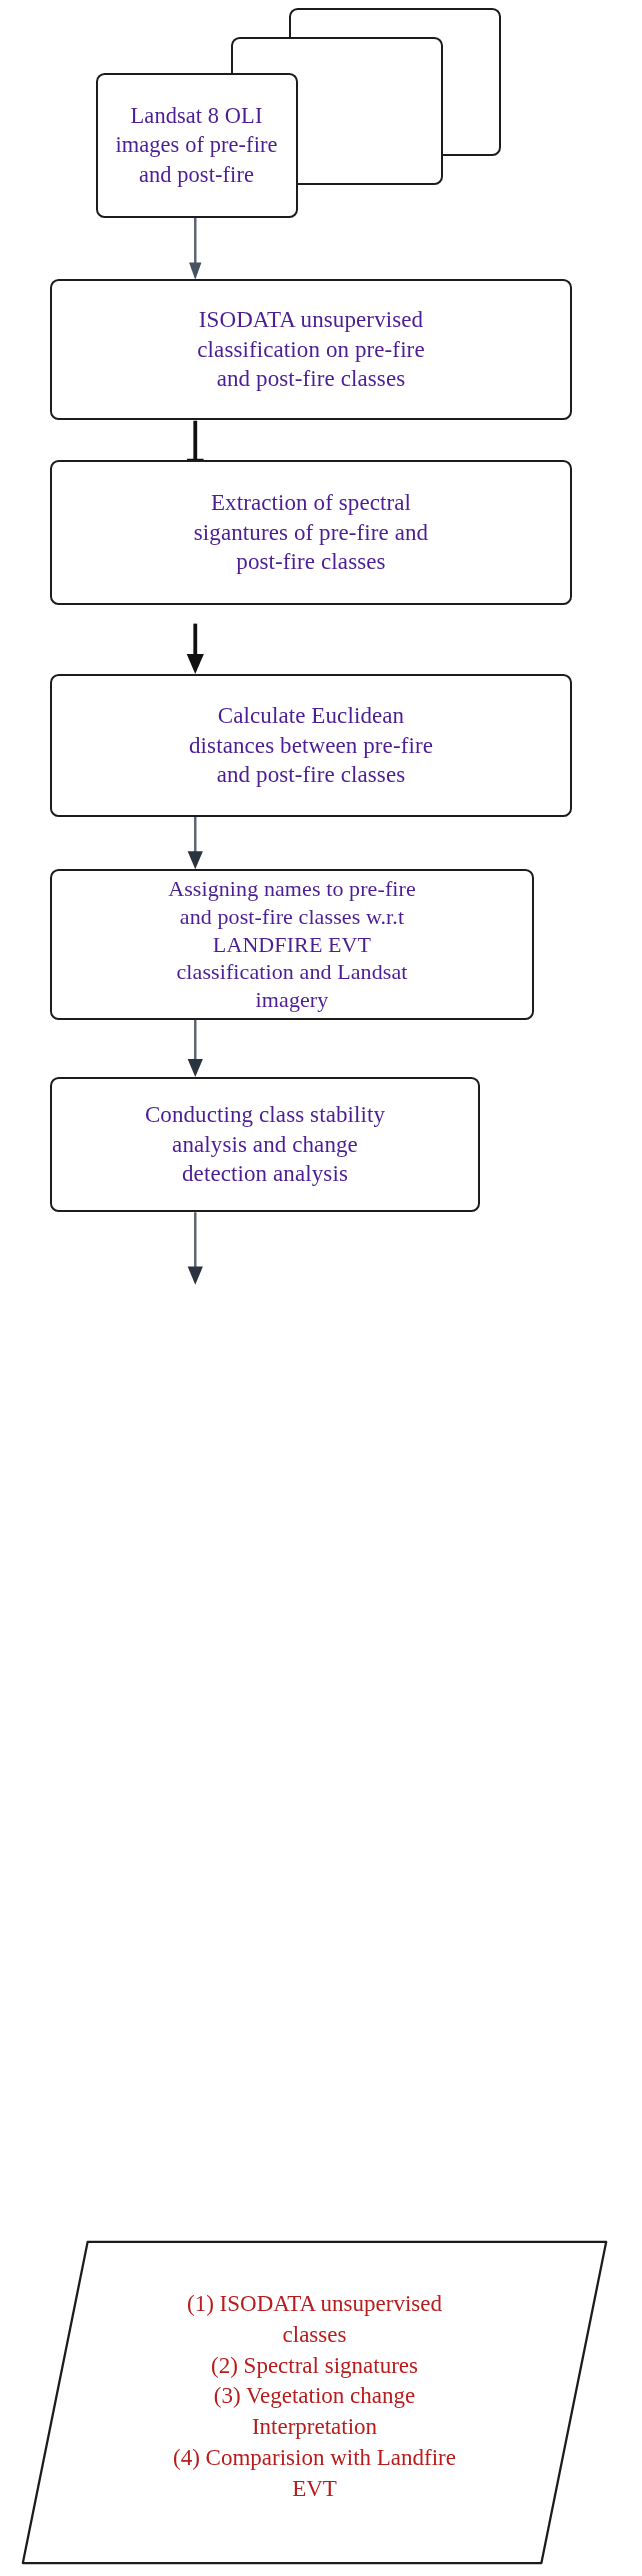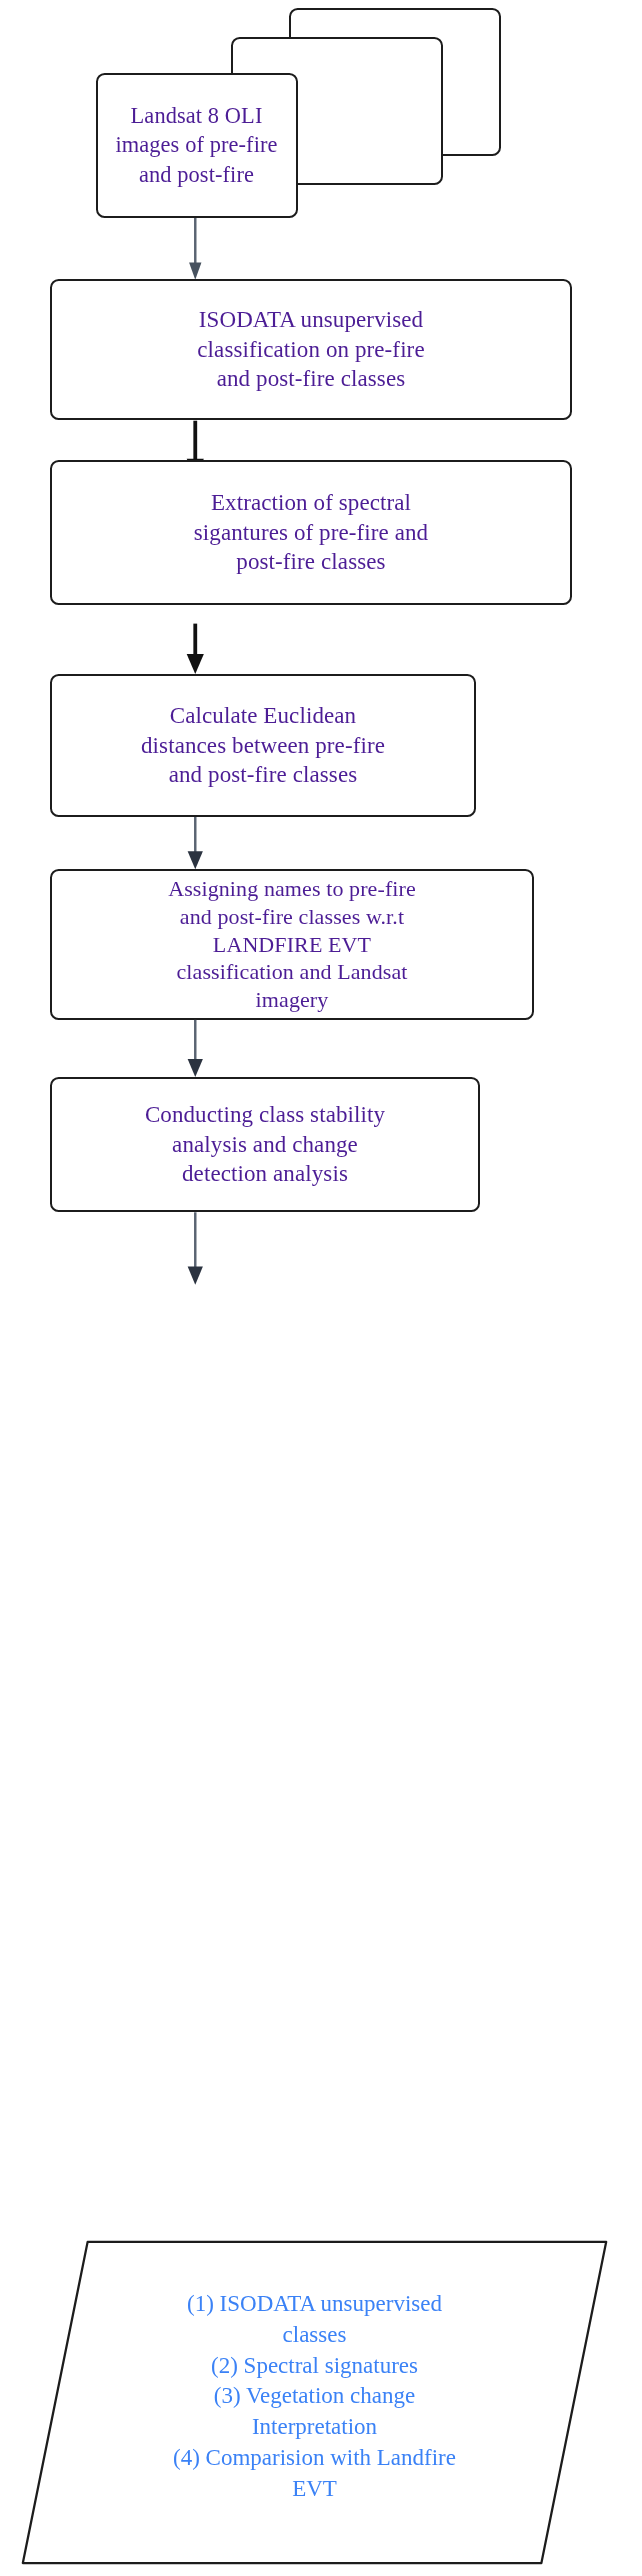--- a/index.html
+++ b/index.html
@@ -82,21 +82,21 @@
     background: #ffffff;
     border: 2.1px solid #1c1c1c;
     border-radius: 8.6px;
     box-sizing: border-box;
     display: flex;
     align-items: center;
     justify-content: center;
   }
   .proc-box.b2 { left: 50px; top: 279px; width: 522px; height: 141px; }
   .proc-box.b3 { left: 50px; top: 460px; width: 522px; height: 145px; }
-  .proc-box.b4 { left: 50px; top: 674px; width: 426px; height: 143px; }
+  .proc-box.b4 { left: 50px; top: 674px; width: 522px; height: 143px; }
   .proc-box.b5 { left: 50px; top: 869px; width: 484px; height: 151px; }
   .proc-box.b6 { left: 50px; top: 1077px; width: 430px; height: 135px; }
 
   .proc-box.b2 .node-text { font-size: 23px; }
   .proc-box.b3 .node-text { font-size: 23px; }
   .proc-box.b4 .node-text { font-size: 23px; }
   .proc-box.b5 .node-text { font-size: 22px; line-height: 1.26; }
   .proc-box.b6 .node-text { font-size: 23px; }
 
   
@@ -120,21 +120,21 @@
     top: 0;
   }
   .para-text {
     position: absolute;
     left: 59px;
     top: 51px;
     width: 473px;
     text-align: center;
     font-size: 23px;
     line-height: 1.34;
-    color: #3b82f6;
+    color: #b91c1c;
     white-space: pre-line;
   }
 </style>
 </head>
 <body>
 
 <div id="flow-root">
 
   <div class="stack-wrap">
     <div class="stack-sheet back3"></div>

